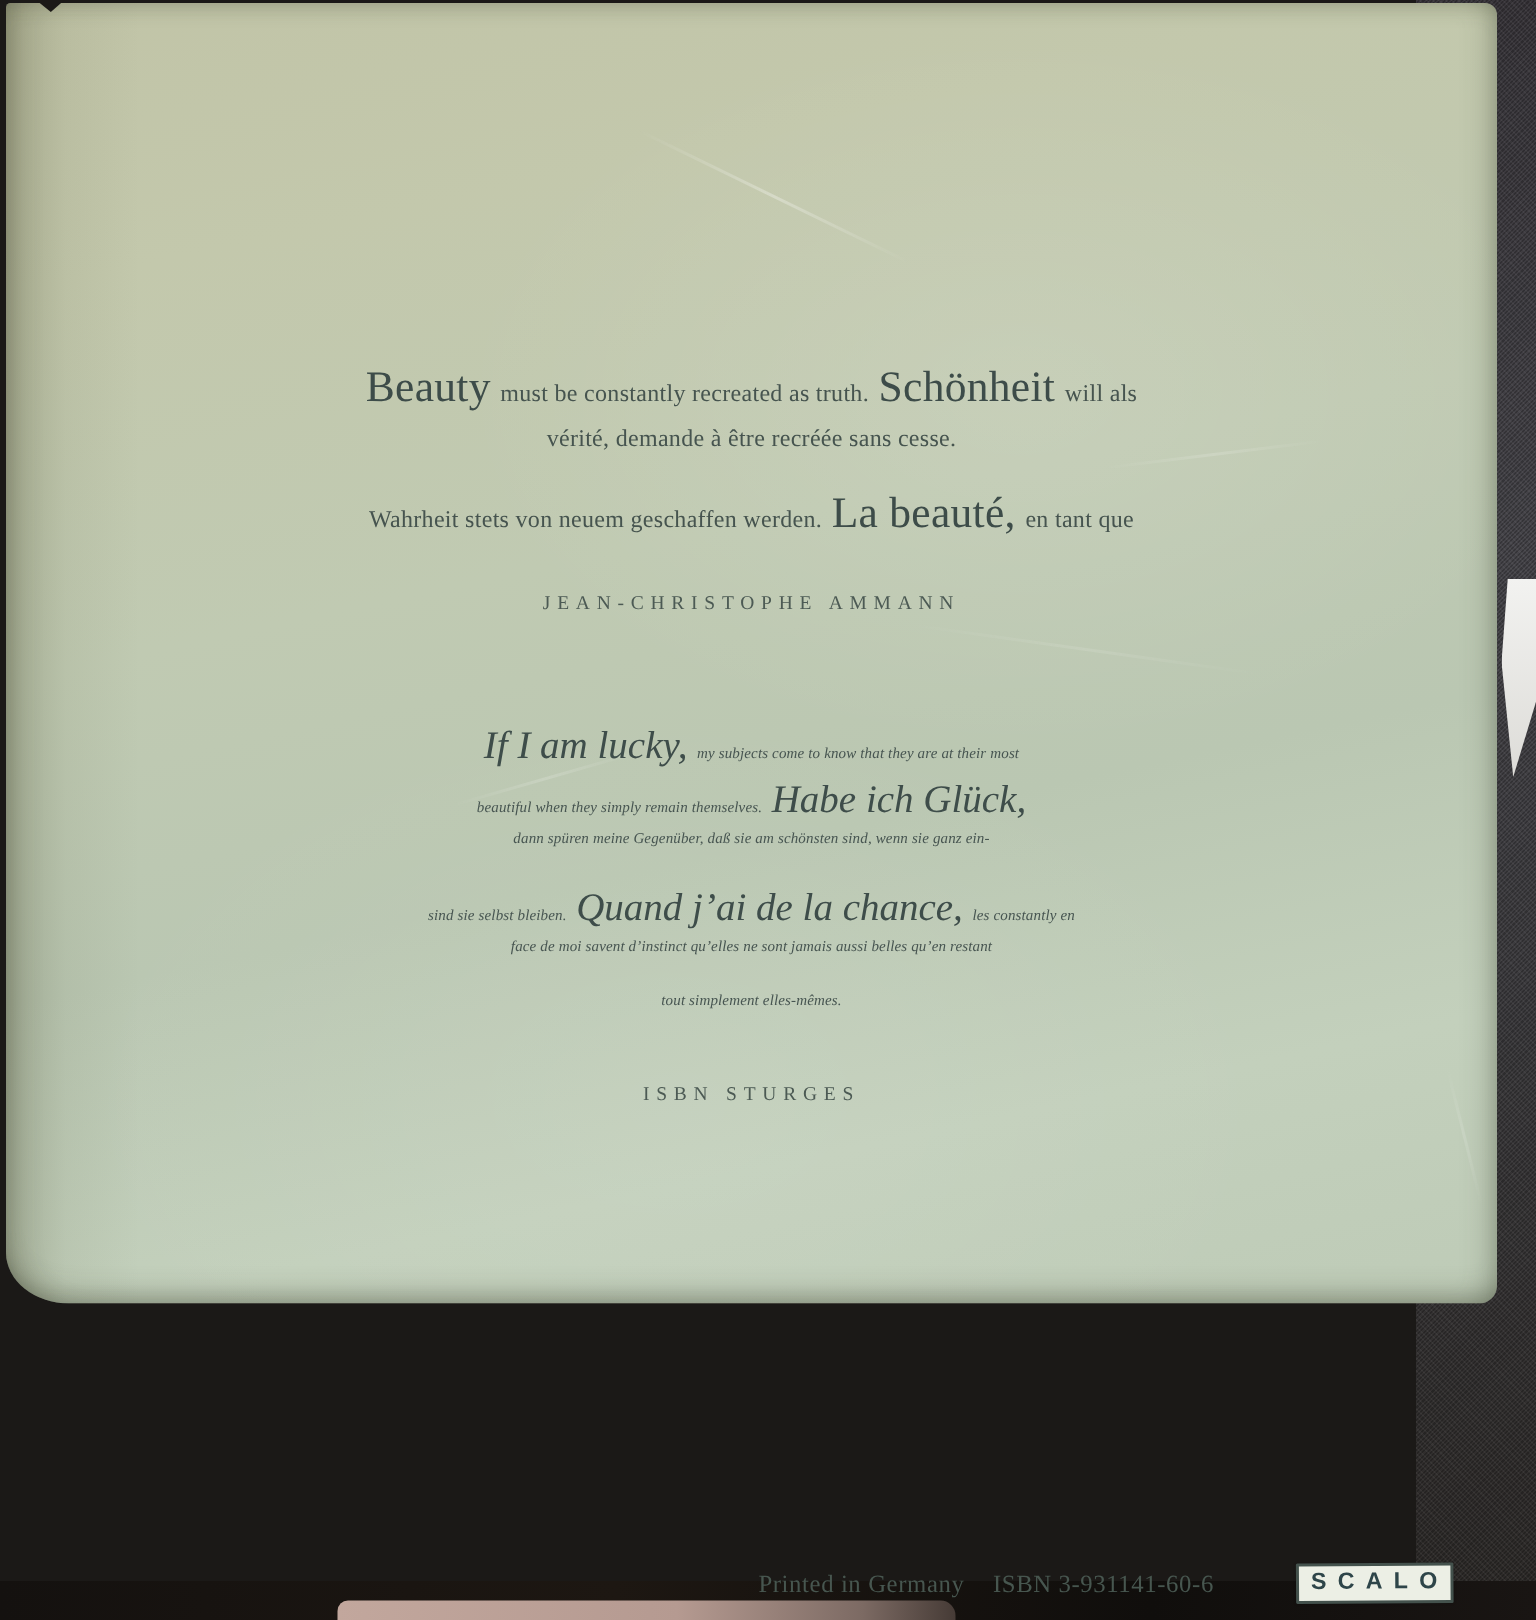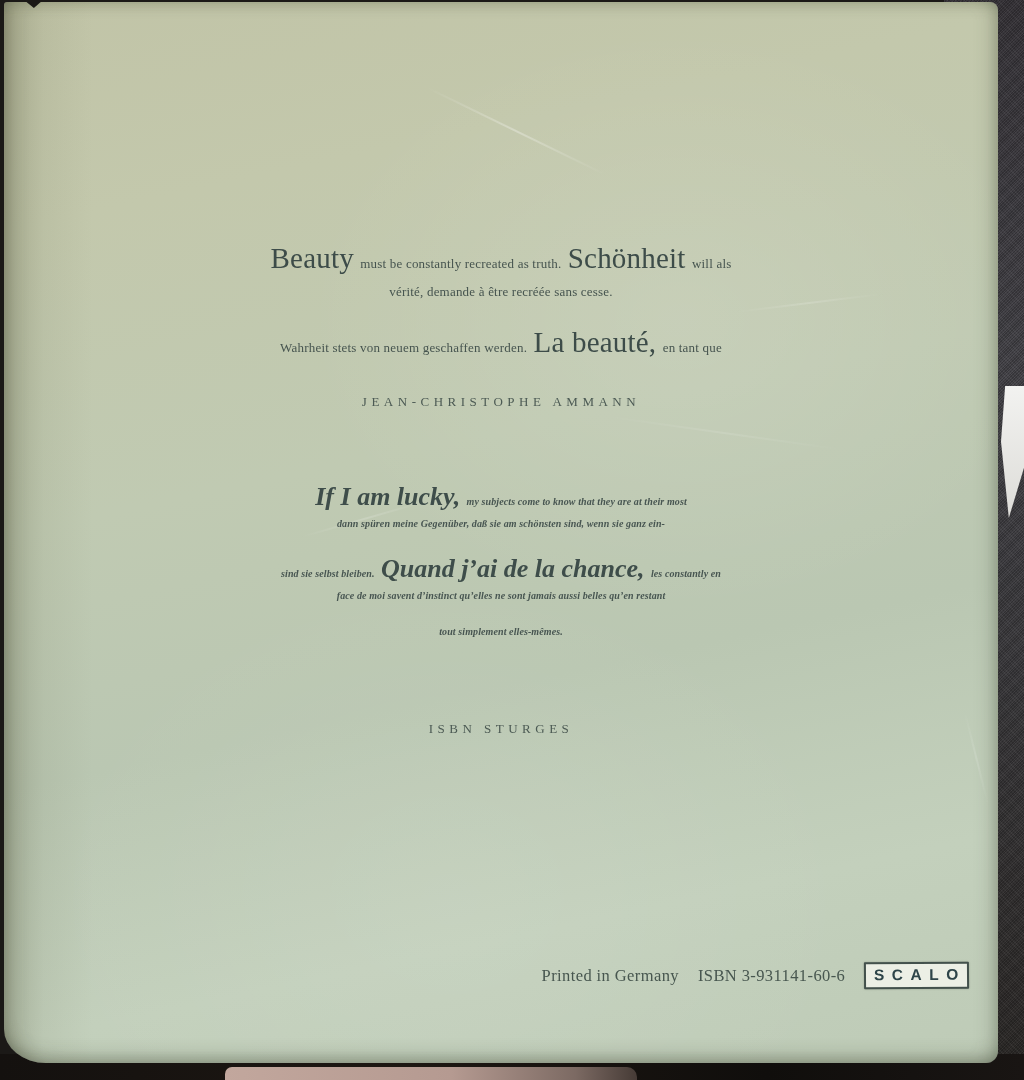--- a/index.html
+++ b/index.html
@@ -31,21 +31,21 @@
     background:linear-gradient(90deg,#14110f 0%, #1d1712 40%, #100e0c 75%, #191513 100%);
   }
   .pink-edge {
     position:absolute; left:225px; bottom:0; width:412px; height:13px; z-index:2;
     background:linear-gradient(90deg,#c2a79d 0%, #b59a91 55%, #7c6a63 85%, #463b36 100%);
     border-radius:7px 10px 0 0;
   }
 
   
   .book {
-    position:absolute; left:4px; top:2px; width:994px; height:1061px; z-index:3;
+    position:absolute; left:4px; top:2px; width:994px; height:867px; z-index:3;
     border-radius:3px 8px 12px 42px / 3px 8px 12px 34px;
     background:
       radial-gradient(ellipse 55% 40% at 68% 30%, rgba(255,255,255,0.10), transparent 70%),
       radial-gradient(ellipse 60% 45% at 45% 85%, rgba(255,255,255,0.07), transparent 70%),
       linear-gradient(90deg, rgba(95,98,70,0.30) 0%, rgba(95,98,70,0.08) 4%, transparent 9%),
       linear-gradient(168deg, #c1c4a7 0%, #c3c8ac 18%, #c0cab2 42%, #bac7b2 62%, #c3d0bc 82%, #becbb7 100%);
     box-shadow:
       inset 0 10px 18px -12px rgba(70,75,50,0.30),
       inset -13px 0 20px -10px rgba(70,80,60,0.38),
       inset 0 -15px 20px -12px rgba(55,60,40,0.42),
@@ -62,42 +62,43 @@
   .c1 { width:200px; left:412px; top:128px; transform:rotate(26deg); }
   .c2 { width:150px; left:730px; top:300px; transform:rotate(-7deg); opacity:.5; }
   .c3 { width:130px; left:295px; top:516px; transform:rotate(-16deg); opacity:.55; }
   .c4 { width:95px;  left:925px; top:755px; transform:rotate(76deg); opacity:.45; }
   .c5 { width:240px; left:600px; top:430px; transform:rotate(8deg); opacity:.35; }
   .q { position:absolute; left:50%; transform:translateX(-50%); text-align:center; white-space:nowrap; }
   .line { display:flex; align-items:baseline; justify-content:center; gap:0.40em; white-space:nowrap; }
 
   .q1 { top:240px; }
   .q1 .line { height:42px; }
-  .q1 .sm { font-size:13px; letter-spacing:0.2px; color:#46544f; }
+  .q1 .sm { font-size:16px; letter-spacing:0.2px; color:#46544f; }
   .q1 .bg { font-size:29px; letter-spacing:0.2px; color:#3d4c49; }
 
   .attr { position:absolute; left:50%; transform:translateX(-50%);
     font-size:13px; letter-spacing:4.5px; color:#4c5a54; white-space:nowrap; }
   .attr1 { top:392px; }
   .attr2 { top:719px; }
 
   .q2 { top:480px; font-style:italic; }
-  .q2 .line { height:36px;font-weight:bold; }
+  .q2 .line { height:36px; }
   .q2 .sm { font-size:10px; letter-spacing:0.1px; color:#475551; }
   .q2 .bg { font-size:26px; color:#3e4d4a; }
 
   
-  .imprint { position:absolute; top:960px; right:29px;
+  .imprint { position:absolute; top:1040px; right:29px;
     display:flex; align-items:center; gap:19px; white-space:nowrap;text-align:right; }
   .imprint .txt { font-size:16.5px; color:#47564f; letter-spacing:0.4px; }
   .scalo {
     display:inline-flex; align-items:center;
     background:#ecefe5; border:2px solid #43514c; border-radius:1px;
     padding:2px 1px 3px 8px; transform:rotate(-0.4deg);
     box-shadow:0 0 2px rgba(0,0,0,0.25);
+    margin-left:36px;
   }
   .scalo span {
     font-family:"Liberation Sans","DejaVu Sans",sans-serif;
     font-weight:700; font-size:15.5px; letter-spacing:7.5px; color:#2e4549;
   }
 </style>
 </head>
 <body>
 
 <div class="scene">
@@ -132,20 +133,24 @@
       </div>
     </div>
     <div class="attr attr1">JEAN-CHRISTOPHE AMMANN</div>
 
     <div class="q q2">
       <div class="line">
         <span class="bg">If I am lucky,</span>
         <span class="sm">my subjects come to know that they are at their most</span>
       </div>
       <div class="line">
+        <span class="sm">beautiful when they simply remain themselves.</span>
+        <span class="bg">Habe ich Glück,</span>
+      </div>
+      <div class="line">
         <span class="sm">dann spüren meine Gegenüber, daß sie am schönsten sind, wenn sie ganz ein-</span>
       </div>
       <div class="line">
         <span class="sm">sind sie selbst bleiben.</span>
         <span class="bg">Quand j’ai de la chance,</span>
         <span class="sm">les constantly en</span>
       </div>
       <div class="line">
         <span class="sm">face de moi savent d’instinct qu’elles ne sont jamais aussi belles qu’en restant</span>
       </div>

